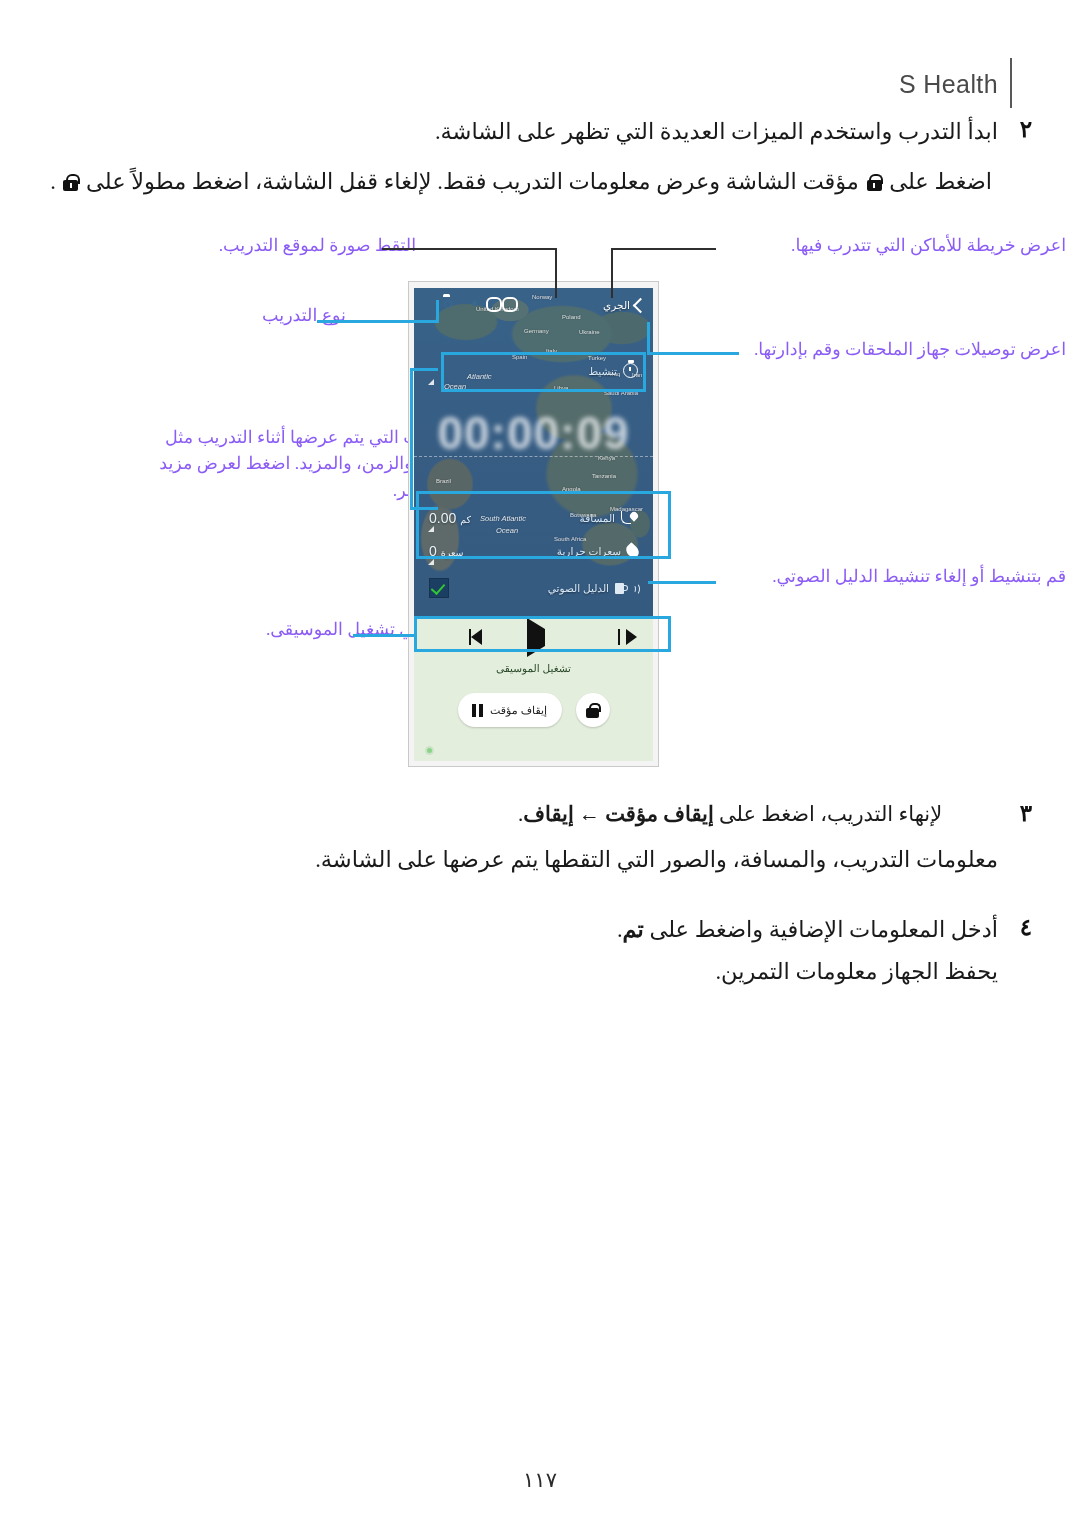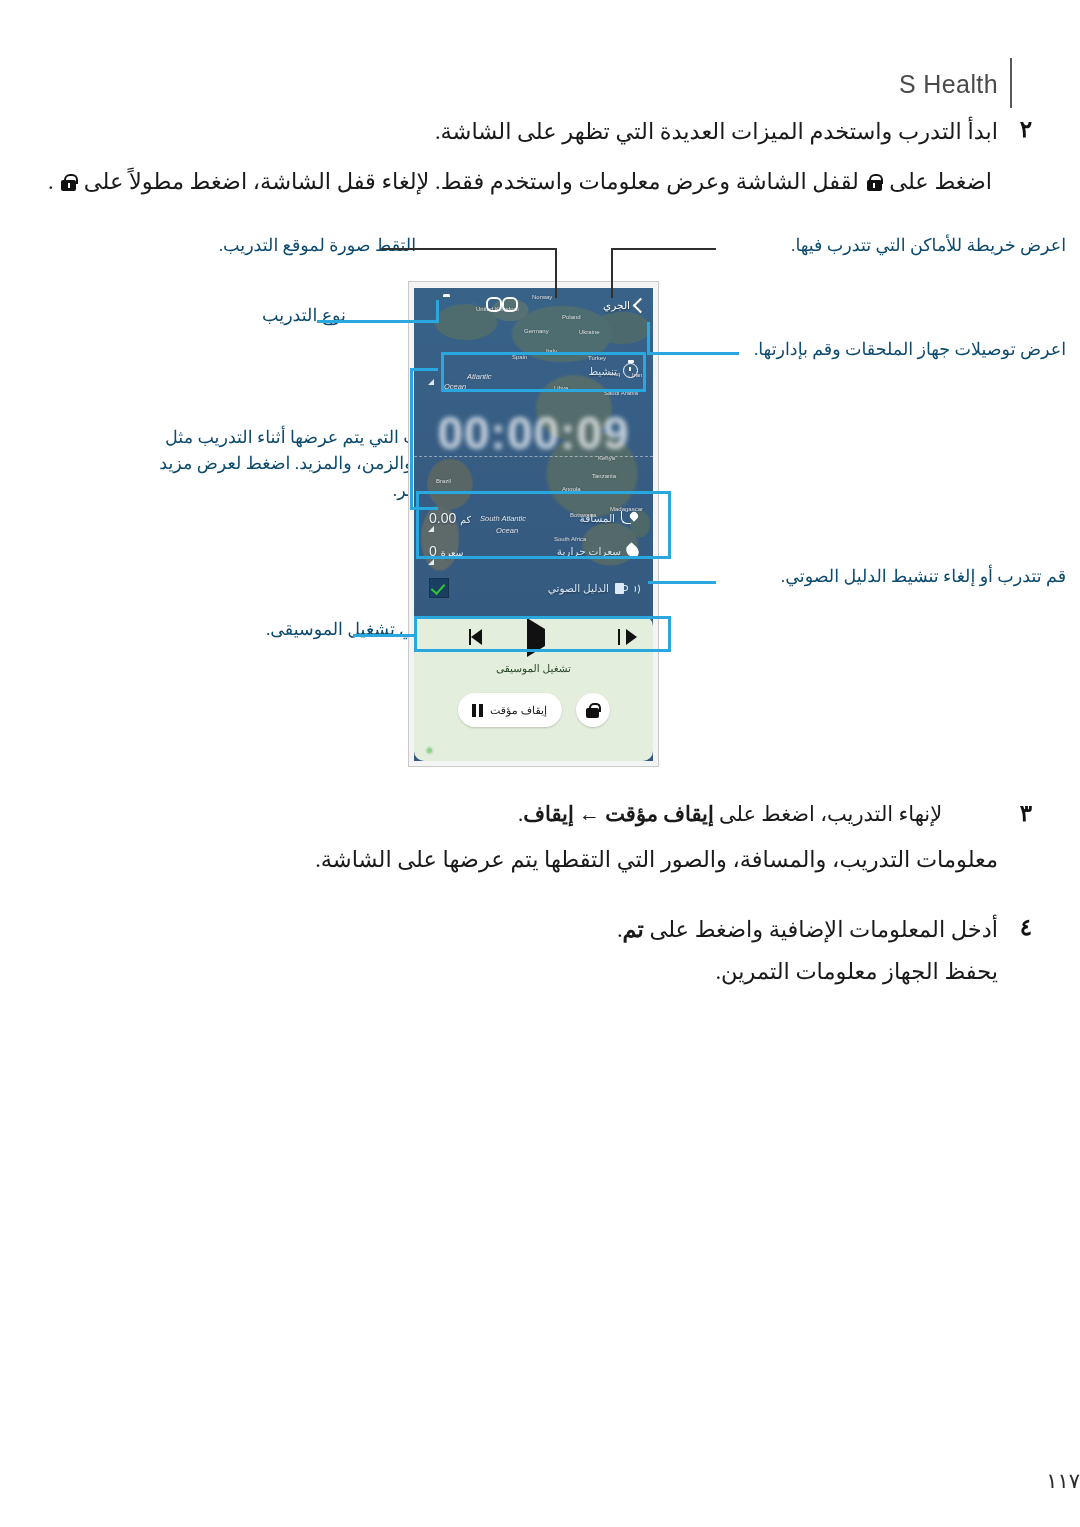--- a/index.html
+++ b/index.html
@@ -202,21 +202,20 @@
   }
   .check-box::after{
     content:"";position:absolute;left:4px;top:2px;width:6px;height:11px;
     border:2.6px solid #31c831;border-top:none;border-left:none;transform:rotate(42deg);
   }
 
   
   .music-panel{
     position:absolute;left:0;right:0;bottom:0;height:145px;z-index:7;
     background:#e4eedd;
-    border-radius:10px;
   }
   .music-controls{
     position:absolute;top:6px;left:6px;right:6px;height:34px;
     display:flex;align-items:center;justify-content:space-around;
   }
   .mc-btn{width:22px;height:20px;position:relative;}
   .prev, .next{width:20px;height:16px;position:relative;}
   .prev::before{content:"";position:absolute;left:2px;top:0;width:0;height:0;border-top:8px solid transparent;border-bottom:8px solid transparent;border-right:11px solid #111;}
   .prev::after{content:"";position:absolute;left:0;top:0;width:2.5px;height:16px;background:#111;}
   .next::before{content:"";position:absolute;left:6px;top:0;width:0;height:0;border-top:8px solid transparent;border-bottom:8px solid transparent;border-left:11px solid #111;}
@@ -255,55 +254,55 @@
   .nav-dot{width:9px;height:9px;border-radius:50%;background:#3fc23f;border:2px solid #b9dbb9;box-sizing:border-box;}
   .nav-text{
     font-family:"Liberation Sans",sans-serif;font-size:8px;color:#9fb49f;
     filter:blur(.8px);
   }
 
   
   .callout{
     position:absolute;
     font-family:"Liberation Serif",serif;
-    font-size:17.5px;color:#0c4a6e;line-height:1.5;
+    font-size:17.5px;color:#8b5cf6;line-height:1.5;
   }
   .callout.right-align{text-align:right;}
 
   
   .hl{
     position:absolute;border:3px solid #29a8e0;z-index:9;box-sizing:border-box;
   }
 
   
   .ln{position:absolute;background:#29a8e0;z-index:8;}
   .ln-dark{position:absolute;background:#2f2f2f;z-index:8;}
 
   .page-num{
-    position:absolute;bottom:34px;left:0;right:0;
-    font-family:Liberation Sans, sans-serif;font-size:21px;color:#2b2b2b;
+    position:absolute;bottom:34px;left:0;right:0;text-align:center;
+    font-family:Liberation Serif, serif;font-size:21px;color:#2b2b2b;
   }
 </style>
 </head>
 <body>
 
 <div class="page">
 
   <div class="header">
     <div class="header-title">S Health</div>
     <div class="header-rule"></div>
   </div>
 
   <div class="step-num" style="top:116px;right:48px;">٢</div>
   <div class="step-line" style="top:118px;right:82px;width:540px;">ابدأ التدرب واستخدم الميزات العديدة التي تظهر على الشاشة.</div>
 
   <div class="step-line" style="top:168px;right:88px;width:860px;">
     <span>اضغط على</span>
     <span class="lock-glyph"><span class="lock-key"></span></span>
-    <span>لقفل الشاشة وعرض معلومات واستخدم فقط. لإلغاء قفل الشاشة، اضغط مطولاً على</span>
+    <span>مؤقت الشاشة وعرض معلومات التدريب فقط. لإلغاء قفل الشاشة، اضغط مطولاً على</span>
     <span class="lock-glyph"><span class="lock-key"></span></span>
     <span>.</span>
   </div>
 
   <div class="callout right-align" style="top:232px;right:664px;width:250px;">التقط صورة لموقع التدريب.</div>
   <div class="ln-dark" style="top:248px;left:382px;width:175px;height:2px;"></div>
   <div class="ln-dark" style="top:248px;left:555px;width:2px;height:50px;"></div>
 
   <div class="callout right-align" style="top:232px;right:14px;width:330px;">اعرض خريطة للأماكن التي تتدرب فيها.</div>
   <div class="ln-dark" style="top:248px;left:611px;width:105px;height:2px;"></div>
@@ -316,21 +315,21 @@
   <div class="callout right-align" style="top:336px;right:14px;width:320px;">اعرض توصيلات جهاز الملحقات وقم بإدارتها.</div>
   <div class="ln" style="top:352px;left:647px;width:92px;height:3px;"></div>
   <div class="ln" style="top:322px;left:647px;width:3px;height:33px;"></div>
 
   <div class="callout right-align" style="top:424px;right:602px;width:320px;">المعلومات التي يتم عرضها أثناء التدريب مثل السرعة، والزمن، والمزيد. اضغط لعرض مزيد من العناصر.</div>
   <div class="ln" style="top:442px;left:410px;width:3px;height:3px;"></div>
   <div class="ln" style="top:368px;left:410px;width:3px;height:142px;"></div>
   <div class="ln" style="top:368px;left:410px;width:28px;height:3px;"></div>
   <div class="ln" style="top:507px;left:410px;width:28px;height:3px;"></div>
 
-  <div class="callout right-align" style="top:563px;right:14px;width:340px;">قم تتدرب أو إلغاء تنشيط الدليل الصوتي.</div>
+  <div class="callout right-align" style="top:563px;right:14px;width:340px;">قم بتنشيط أو إلغاء تنشيط الدليل الصوتي.</div>
   <div class="ln" style="top:581px;left:648px;width:68px;height:3px;"></div>
 
   <div class="callout right-align" style="top:616px;right:616px;width:240px;">تحكم في تشغيل الموسيقى.</div>
   <div class="ln" style="top:634px;left:353px;width:62px;height:3px;"></div>
 
   <div class="phone">
     <div class="screen">
 
       <div class="map"></div>
       <div class="eq-line" style="top:168px;"></div>

